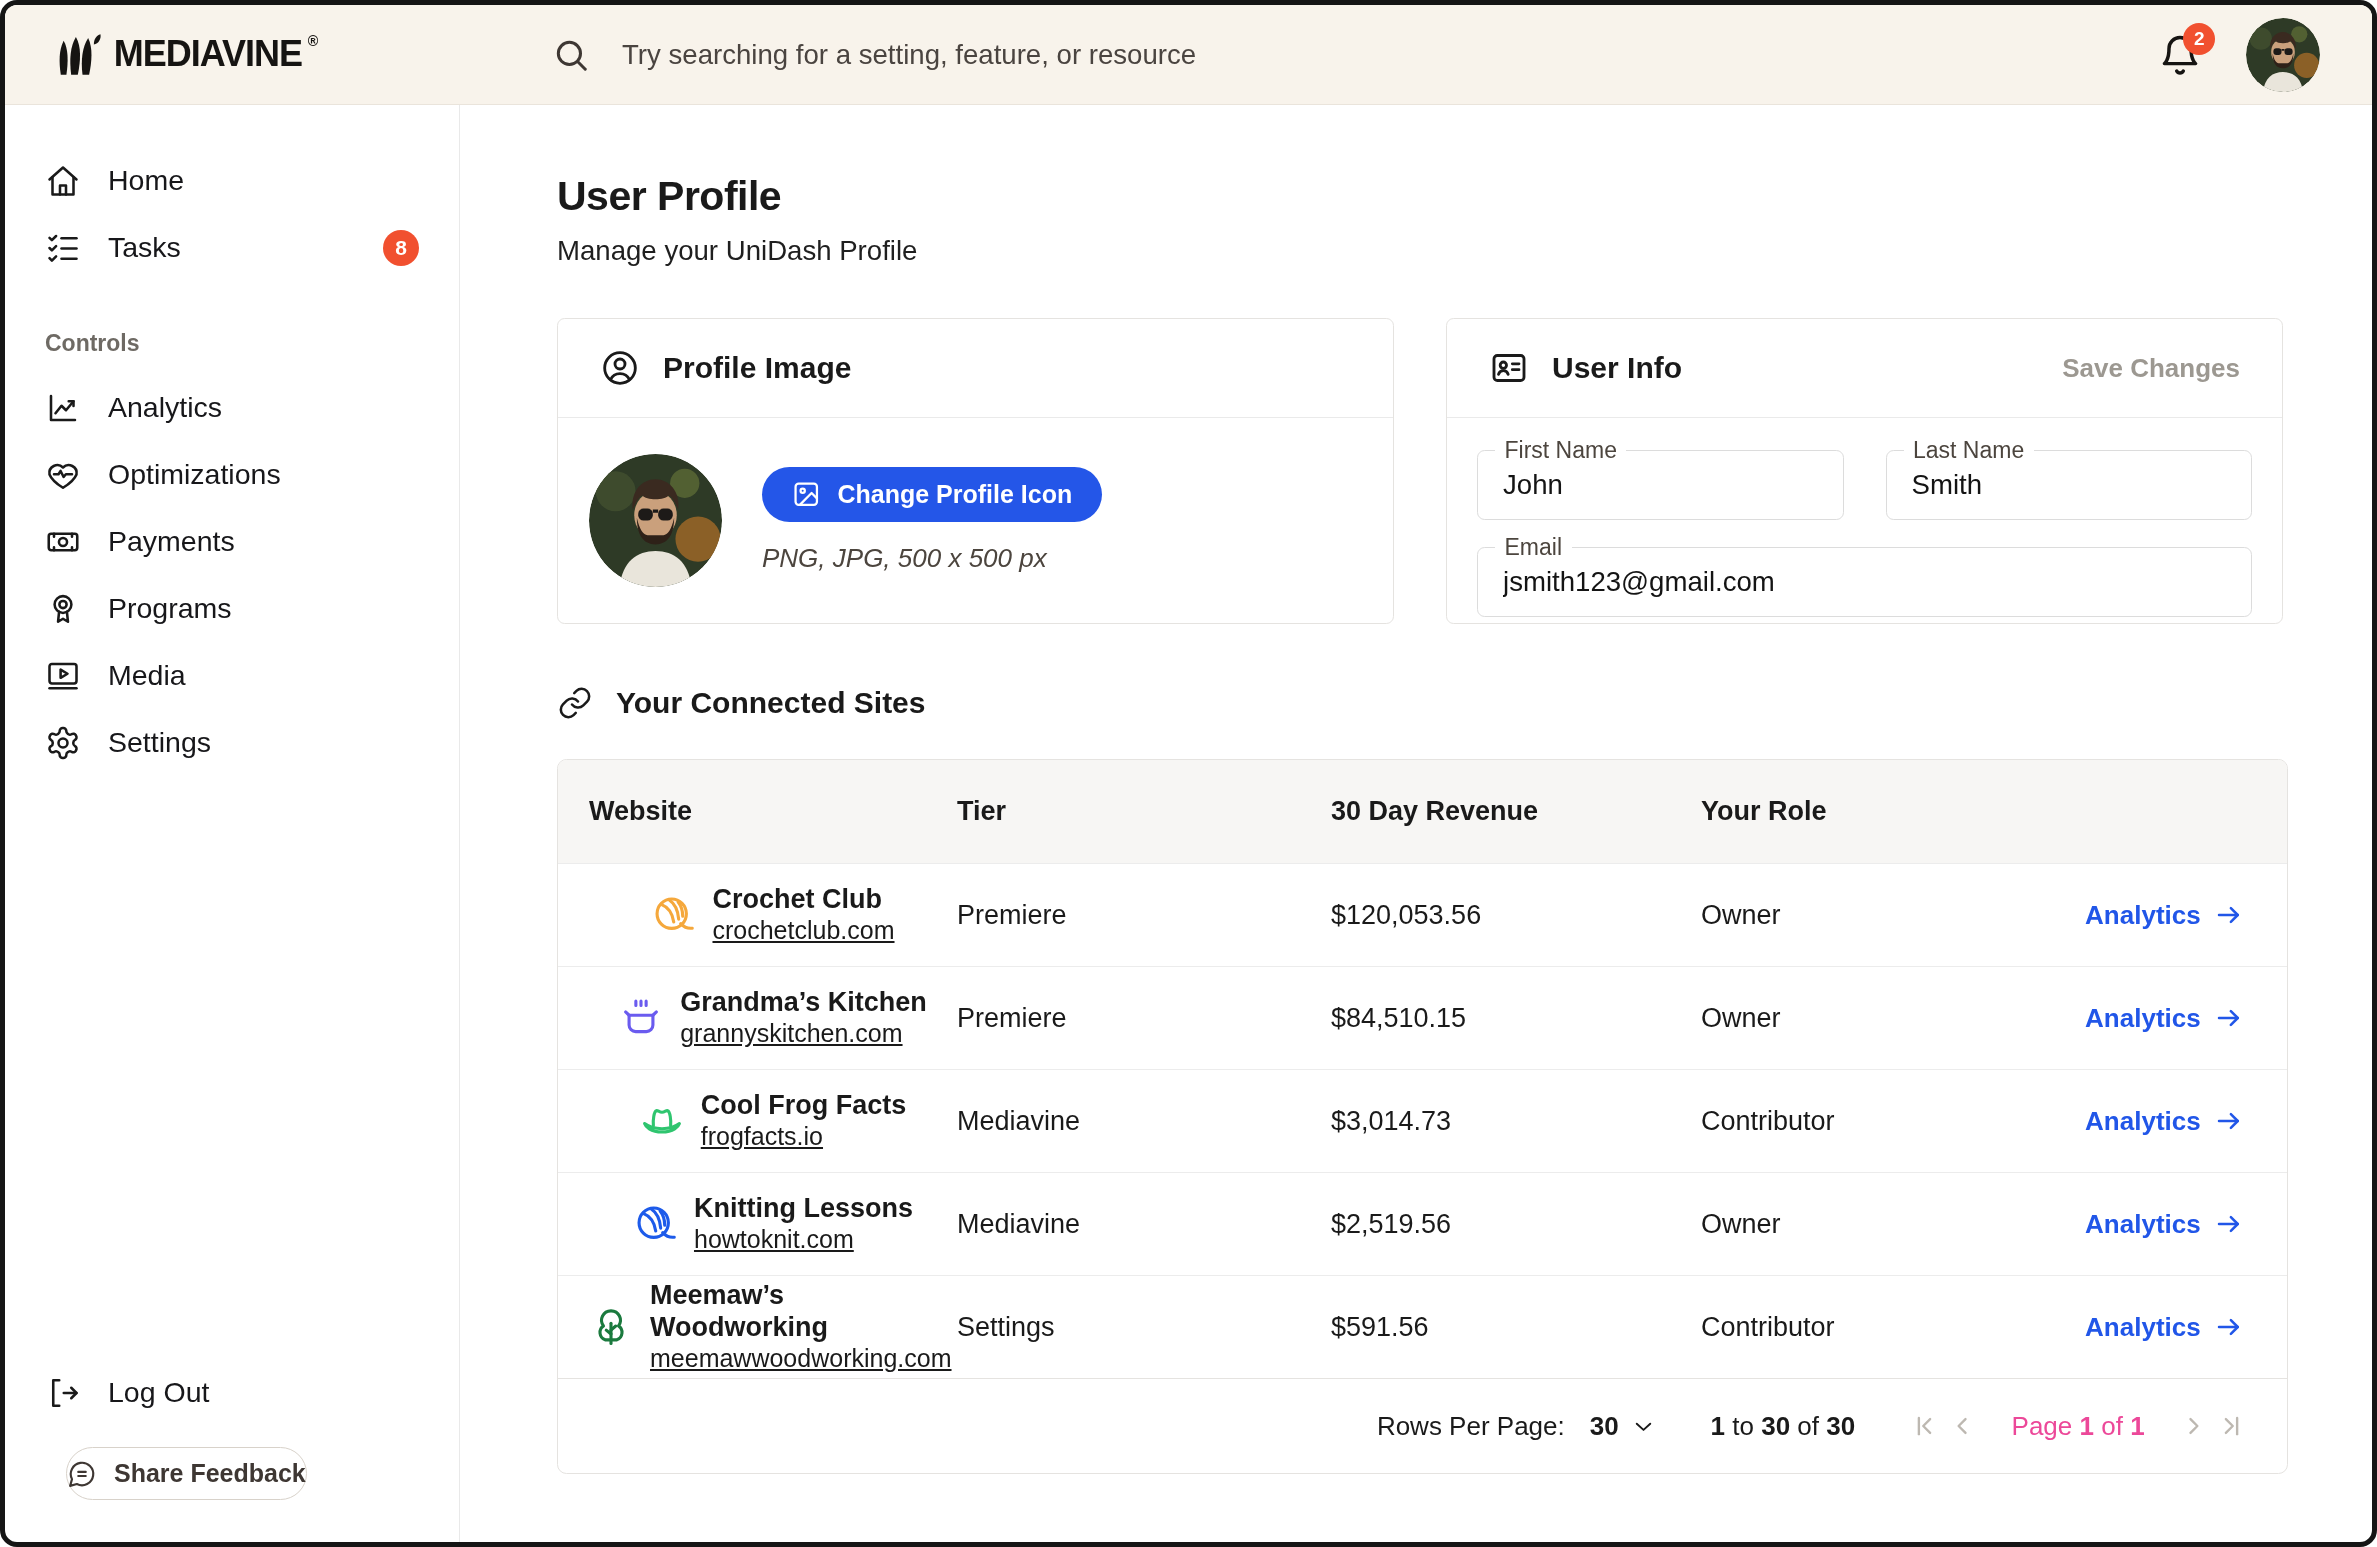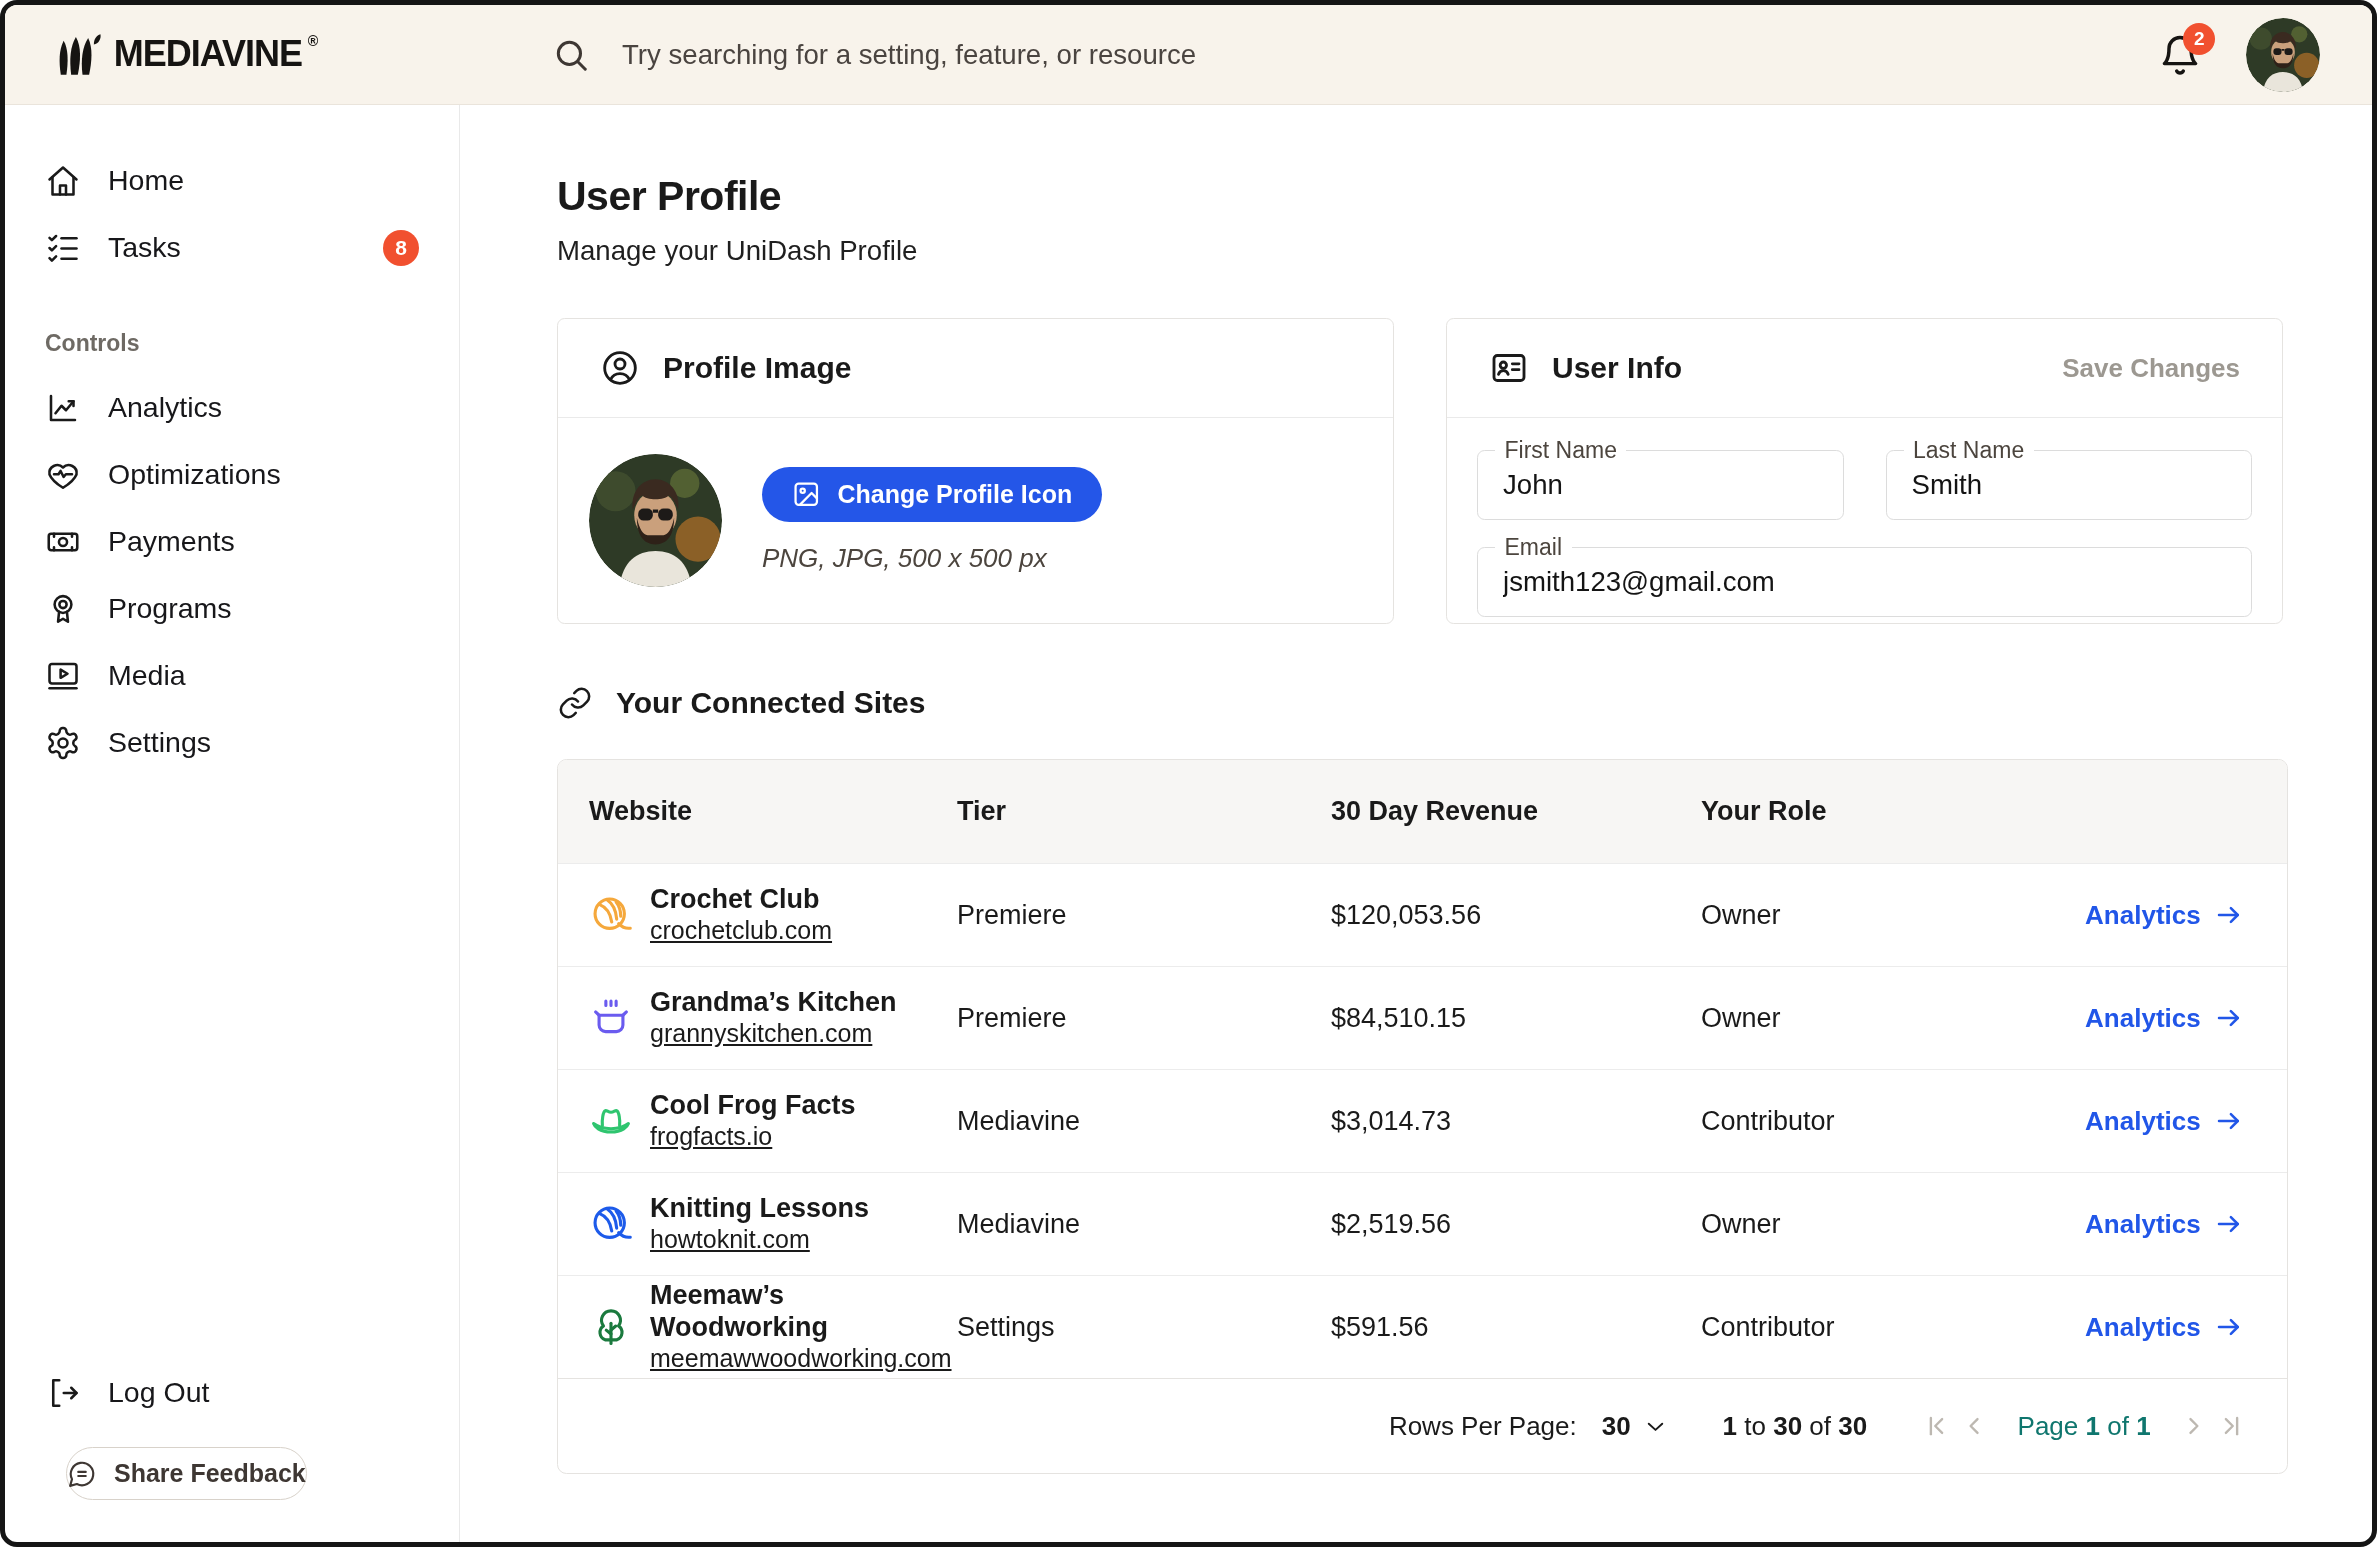--- a/index.html
+++ b/index.html
@@ -80,37 +80,37 @@
   .sites-title-row { display:flex; align-items:center; gap:23px; margin-top:61px; }
   .sites-title-row svg { width:36px; height:36px; }
   .sites-title { font-size:30px; font-weight:700;text-align:right; }
 
   .table { width:1731px; margin-top:38px; border:1.9px solid #E5E3E0; border-radius:9.5px;
     overflow:hidden; background:#fff; }
   .trow { display:grid; grid-template-columns:368px 374px 370px 371px 1fr;
     padding:0 43px 0 31px; align-items:center; }
   .thead { height:103px; background:#F7F6F4; font-size:27px; font-weight:700; }
   .tbody-row { height:103px; border-top:1.9px solid #ECECEC; font-size:27px; }
-  .site-cell { display:flex; align-items:center; gap:17px; }
+  .site-cell { display:flex; align-items:center; gap:17px;justify-content:center; }
   .site-cell svg { width:44px; height:44px; flex:none; }
   .site-name { font-size:27px; font-weight:700; line-height:1.15; }
   .site-domain { font-size:25px; color:#1a1a1a; text-decoration:underline; cursor:pointer; }
   .analytics-cell { display:flex; justify-content:flex-end; }
   .analytics-link { display:inline-flex; align-items:center; gap:13.3px; color:#2156E8;
     font-size:26px; font-weight:700; cursor:pointer; text-decoration:none; }
   .analytics-link svg { width:30px; height:30px; }
 
   .tfoot { height:95px; border-top:1.9px solid #E5E3E0; display:flex; align-items:center;
     justify-content:flex-end; padding-right:43px; gap:25px; font-size:26px; }
   .rpp-select { display:flex; align-items:center; gap:11.4px; font-weight:700; cursor:pointer; }
   .rpp-select svg { width:27px; height:27px; }
   .range-text { margin-left:28.5px; }
   .pager { display:flex; align-items:center; gap:5.7px; margin-left:32px; color:#B9B4AE; }
   .pager svg { width:30px; height:30px; cursor:pointer; }
-  .pager .page-text { color:#0f766e; margin:0 22px; }
+  .pager .page-text { color:#ec4899; margin:0 28px; }
   .b { font-weight:700; }
 
   svg.ic { fill:none; stroke:#1a1a1a; stroke-width:1.7; stroke-linecap:round; stroke-linejoin:round; }
   svg.ic-w { fill:none; stroke:#fff; stroke-width:1.9; stroke-linecap:round; stroke-linejoin:round; }
   svg.ic-gray { fill:none; stroke:#BDB8B1; stroke-width:1.9; stroke-linecap:round; stroke-linejoin:round; }
   svg.site-ic { fill:none; stroke-width:1.7; stroke-linecap:round; stroke-linejoin:round; }
 </style>
 </head>
 <body>
 

